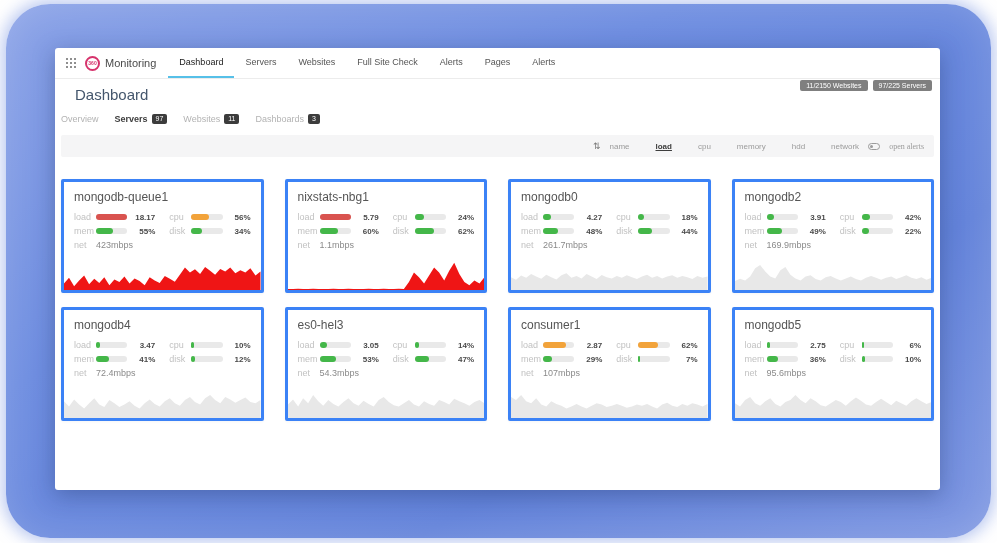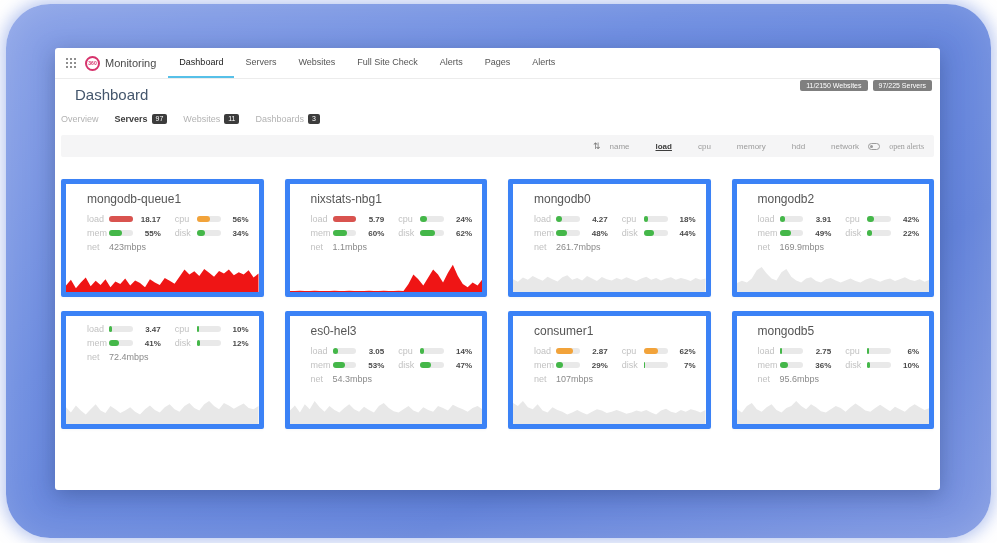--- a/index.html
+++ b/index.html
@@ -54,21 +54,21 @@
     font-size:8px;color:#9b9b9b;gap:9px;}
   .sort-icon{font-size:9px;color:#777;line-height:1;}
   .sort-opt{cursor:pointer;}
   .sort-opt.active{color:#3d3d3d;font-weight:bold;text-decoration:underline;}
   .toggle-icon{width:12px;height:7px;border:1px solid #9b9b9b;border-radius:4px;position:relative;cursor:pointer;box-sizing:border-box;}
   .toggle-icon::after{content:'';position:absolute;left:1px;top:1px;width:3px;height:3px;border-radius:50%;background:#9b9b9b;}
   .open-alerts{cursor:pointer;font-family:Liberation Serif, serif;}
   
   .grid{margin-top:22px;display:grid;grid-template-columns:repeat(4,1fr);gap:14px 21px;}
   .card{position:relative;height:108px;overflow:hidden;background:#fff;
-    border:5px solid #3b82f6;border-radius:2px;box-shadow:0 1px 3px rgba(0,0,0,.04);cursor:pointer;padding-left:11px;}
+    border:3px solid #3b82f6;border-radius:2px;box-shadow:0 1px 3px rgba(0,0,0,.04);cursor:pointer;}
   .card-title{padding:8px 10px 0;font-size:12px;color:#555;}
   .metrics{padding:8px 10px 0;display:grid;grid-template-columns:1fr 1fr;column-gap:14px;row-gap:4px;}
   .mrow{display:flex;align-items:center;height:10px;}
   .mlabel{width:22px;font-size:9px;color:#c2c2c2;flex-shrink:0;}
   .mtrack{flex:1;height:6px;background:#e9e9e9;border-radius:3px;position:relative;}
   .mfill{display:block;height:100%;border-radius:3px;}
   .mvalue{width:28px;text-align:right;font-size:8px;color:#4a4a4a;font-weight:bold;flex-shrink:0;}
   .mrow.net .nvalue{font-size:9px;color:#8a8a8a;}
   .spark{position:absolute;left:0;right:0;bottom:0;height:32px;}
   .spark svg{display:block;width:100%;height:100%;}
@@ -297,20 +297,21 @@
               <span class="nvalue">169.9mbps</span>
             </div>
           </div>
           <div class="spark">
             <svg viewBox="0 0 200 34" preserveAspectRatio="none">
               <polygon points="0,34 0.0,24.5 5.1,22.1 10.3,23.8 15.4,19.7 20.5,10.9 25.6,7.5 30.8,14.3 35.9,19.7 41.0,21.8 46.2,12.9 51.3,9.5 56.4,17.7 61.5,21.8 66.7,23.8 71.8,19.7 76.9,18.4 82.1,22.4 87.2,23.8 92.3,20.4 97.4,19.0 102.6,21.8 107.7,23.8 112.8,21.8 117.9,19.7 123.1,22.4 128.2,23.8 133.3,21.1 138.5,19.0 143.6,21.1 148.7,23.1 153.8,21.1 159.0,19.7 164.1,22.4 169.2,20.4 174.4,18.4 179.5,21.1 184.6,22.4 189.7,20.4 194.9,23.1 200.0,21.1 200,34" fill="#e8e8e8"></polygon>
             </svg>
           </div>
         </div>
         <div class="card">
+          <div class="card-title">mongodb4</div>
           <div class="metrics">
             <div class="mrow">
               <span class="mlabel">load</span>
               <span class="mtrack">
                 <span class="mfill" style="width: 13%; background: rgb(68, 183, 73);"></span>
               </span>
               <span class="mvalue">3.47</span>
             </div>
             <div class="mrow">
               <span class="mlabel">cpu</span>

